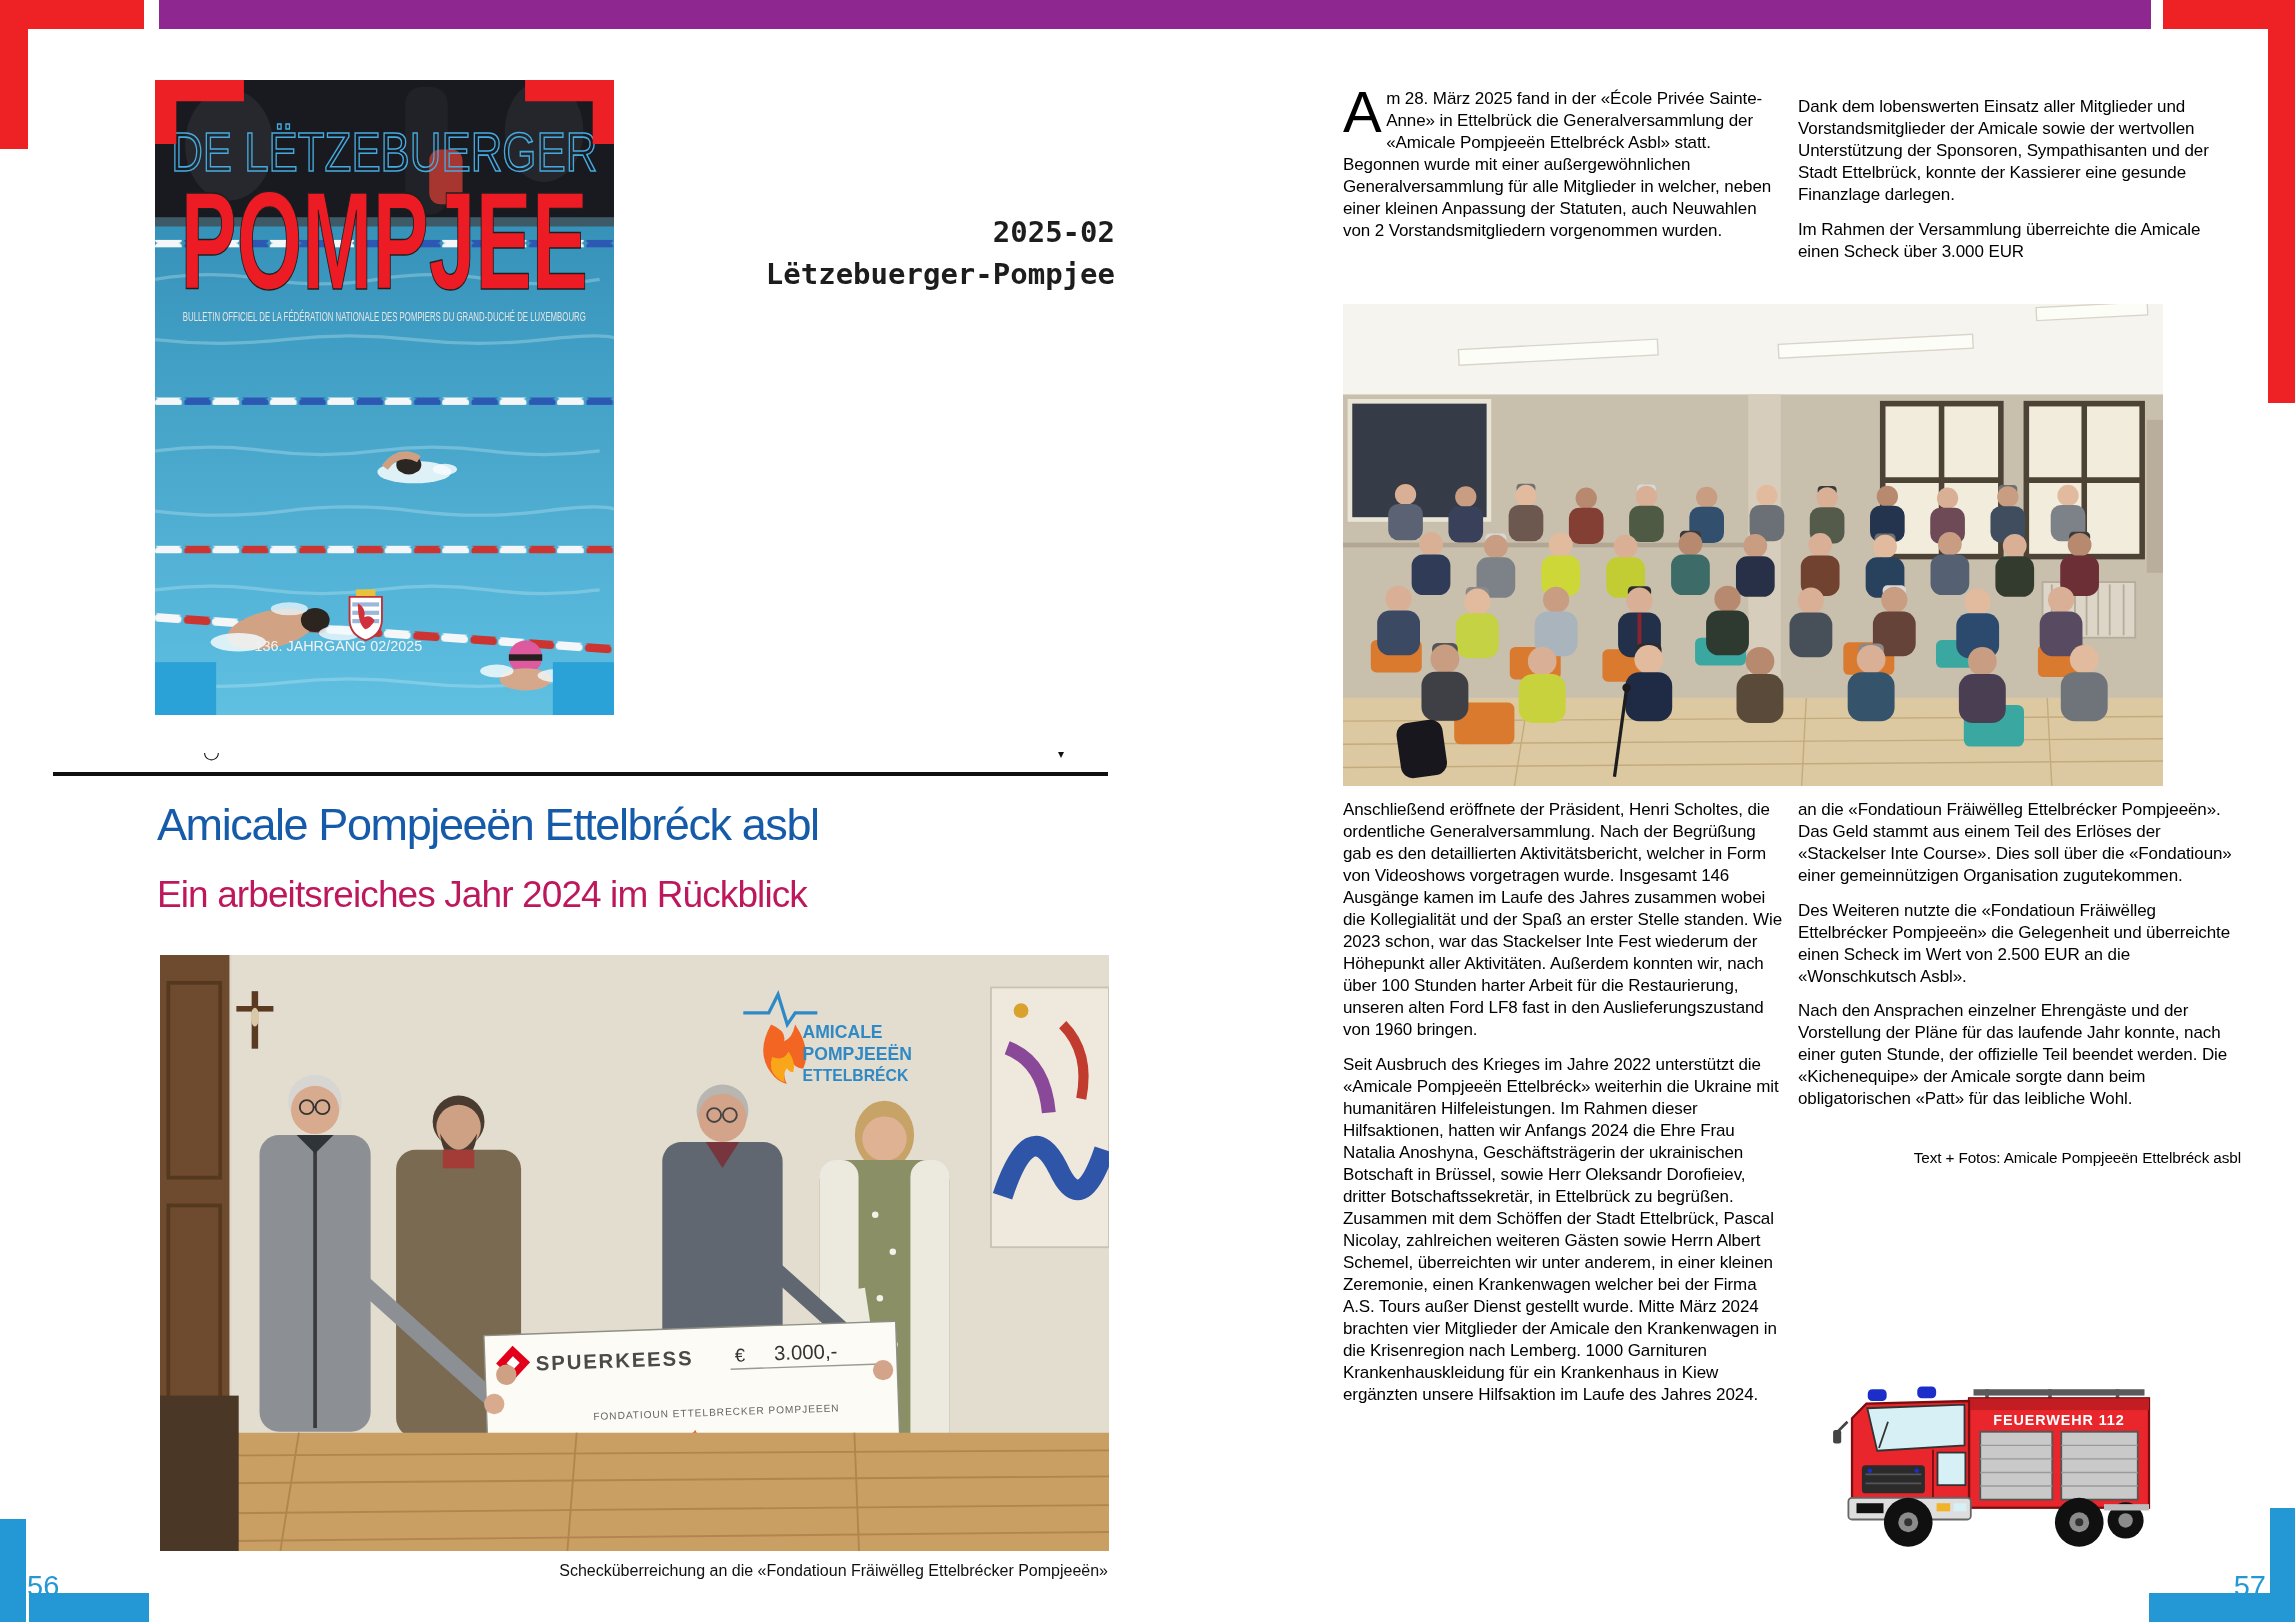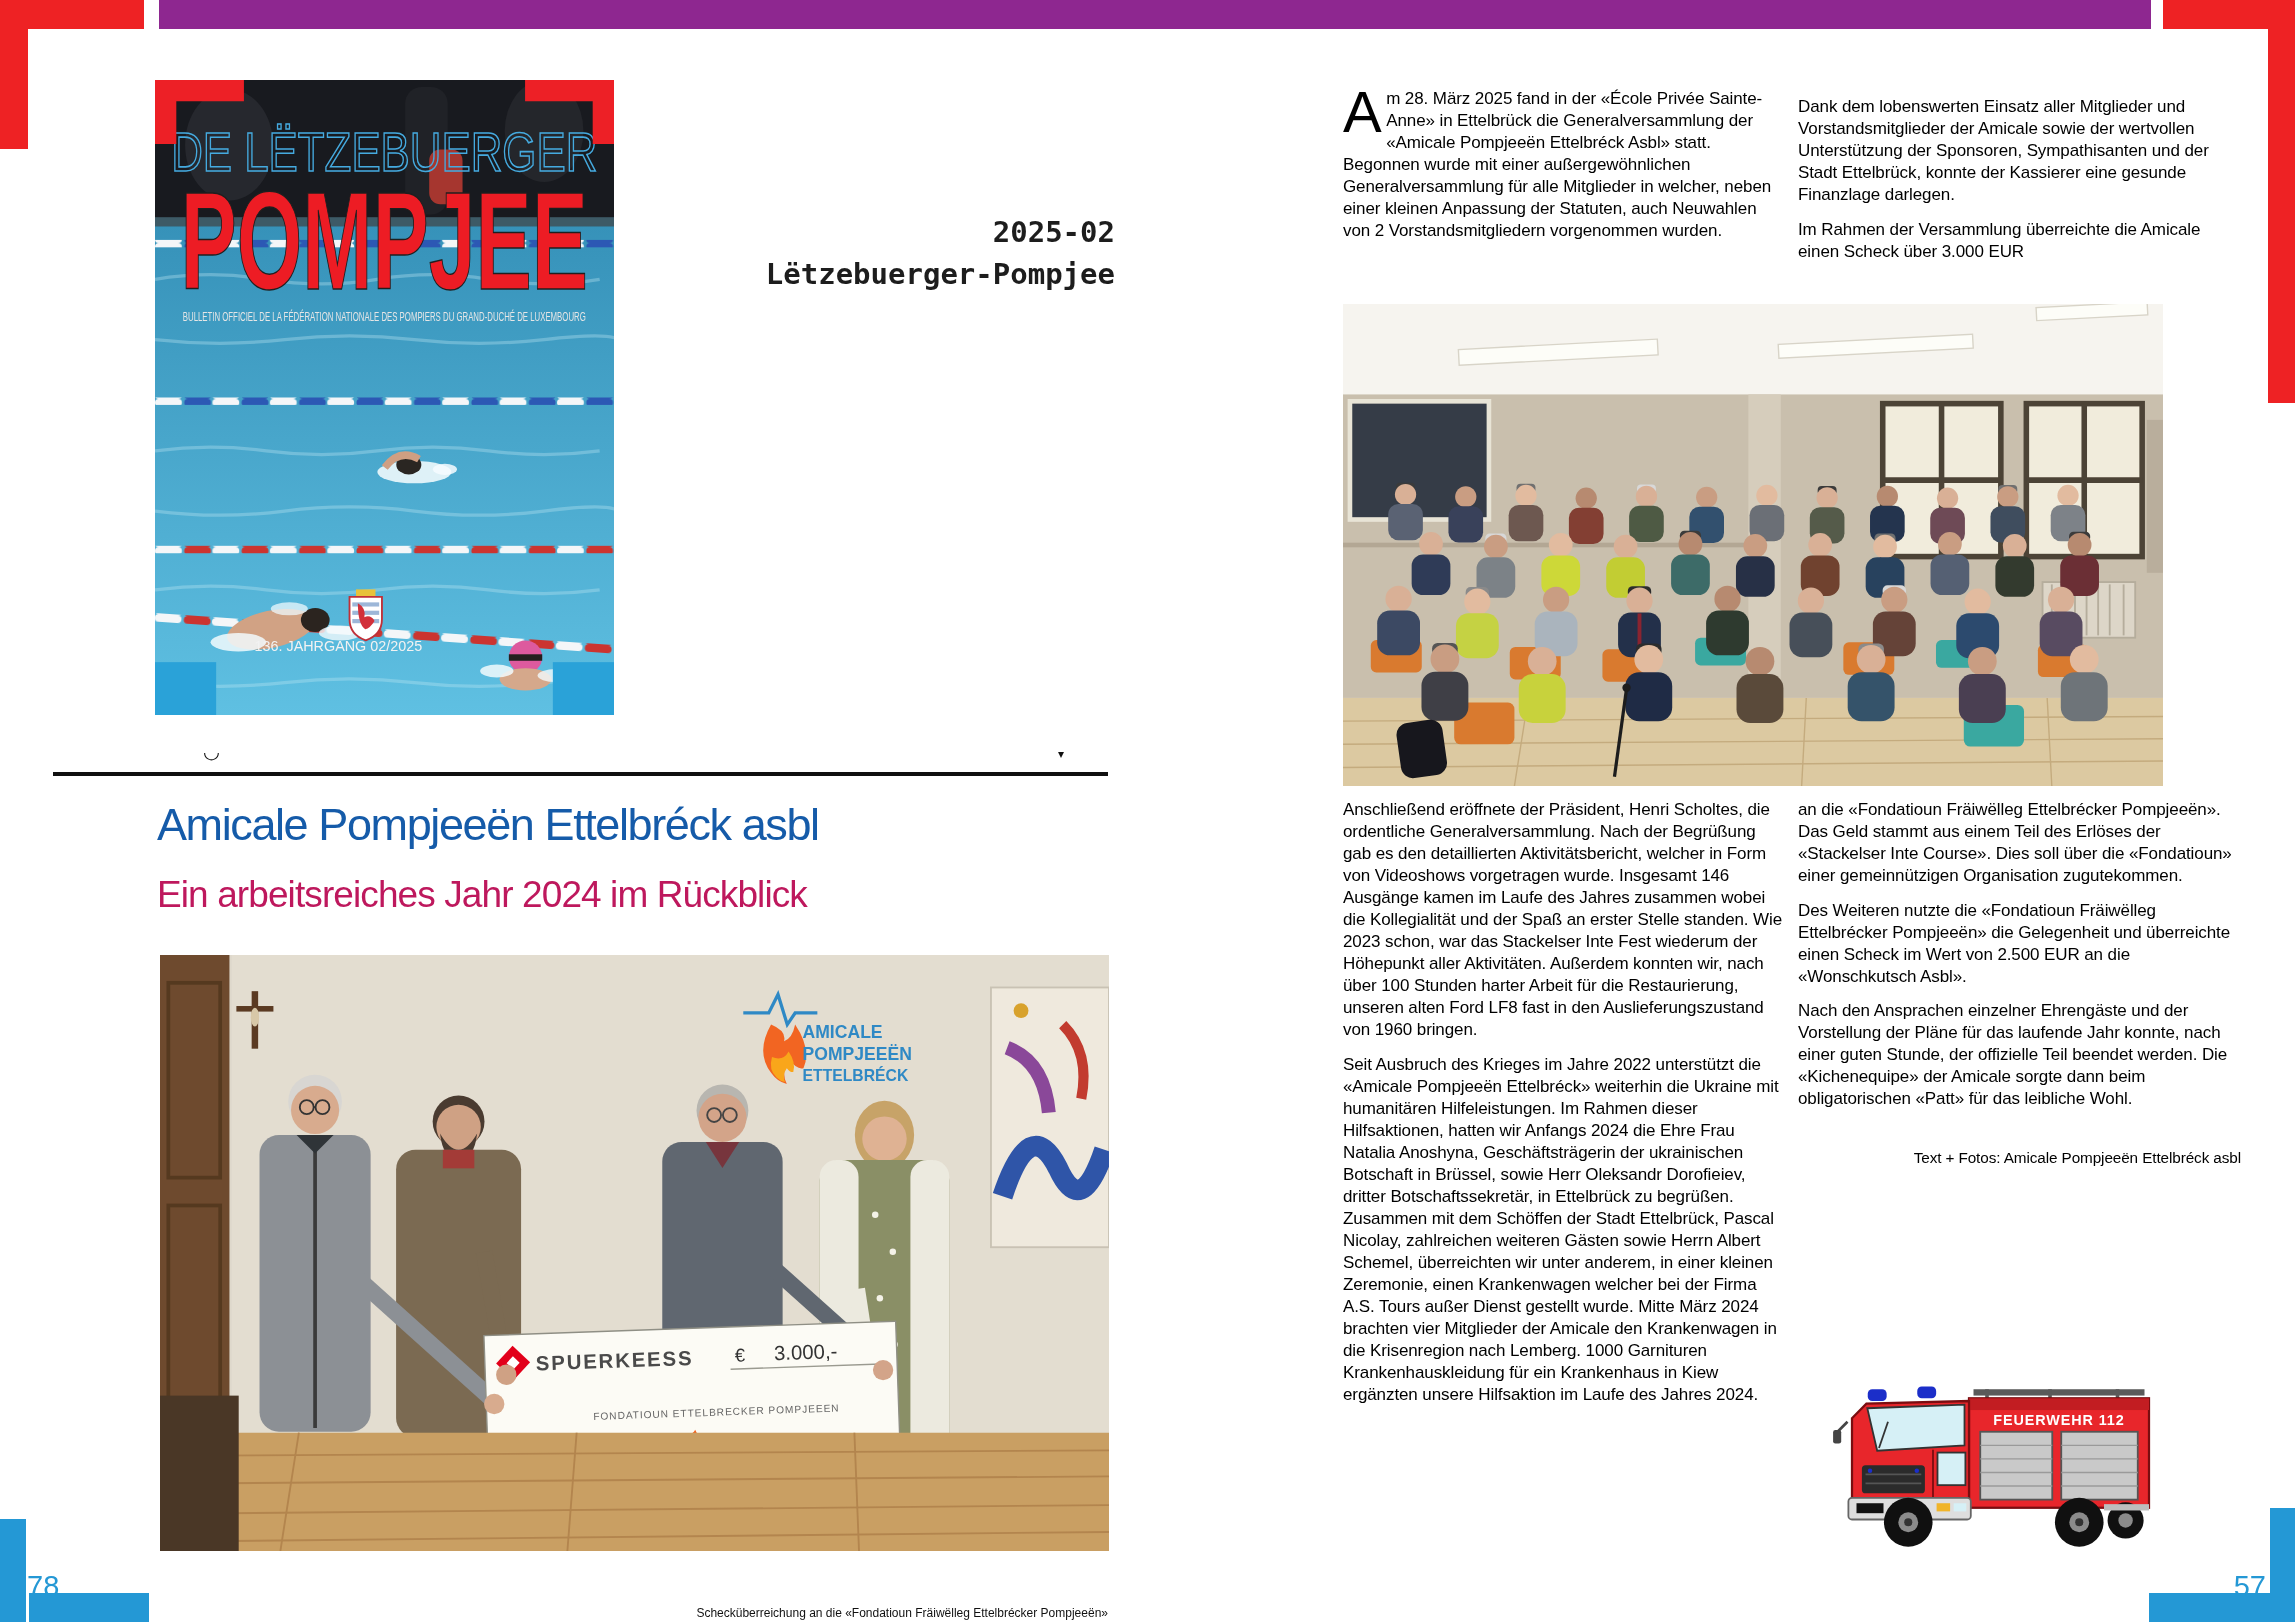--- a/index.html
+++ b/index.html
@@ -9,21 +9,21 @@
   
   .bar{position:absolute;}
   
   .col{position:absolute;width:443px;font-size:17px;line-height:22px;letter-spacing:-0.1px;color:#000;}
   .col p{margin:0 0 12.5px 0;}
   .dropcap{float:left;font-size:58px;line-height:43px;padding:1.9px 4.6px 0 0;font-weight:400;}
   .article-title{position:absolute;left:157px;top:799px;font-size:45px;letter-spacing:-1.4px;color:#155ba9;white-space:nowrap;}
   .article-subtitle{position:absolute;left:157px;top:874px;font-size:37px;letter-spacing:-0.9px;color:#be185d;white-space:nowrap;}
   .issue-label{position:absolute;left:671px;top:211px;width:444px;text-align:right;
                font-family:"DejaVu Sans Mono",monospace;font-weight:bold;font-size:29px;line-height:42px;color:#1d1d1d;}
-  .caption{position:absolute;left:416px;top:1562px;width:692px;text-align:right;font-size:12px;color:#111;margin-top:44px;}
+  .caption{position:absolute;left:416px;top:1562px;width:692px;text-align:right;font-size:16px;color:#111;}
   .credit{margin-top:37px;font-size:15.3px;text-align:right;}
   .pagenum{position:absolute;font-size:29px;color:#2498d5;}
   .stray{position:absolute;color:#101010;}
   .rule{position:absolute;left:53px;top:772px;width:1055px;height:4.2px;background:#101010;}
 </style>
 </head>
 <body>
 
 <div id="canvas">
 
@@ -31,21 +31,21 @@
   <div class="bar" style="left:0;top:0;width:144px;height:29px;background:#ee2224;"></div>
   <div class="bar" style="left:0;top:0;width:28px;height:149px;background:#ee2224;"></div>
   <div class="bar" style="left:2163px;top:0;width:132px;height:29px;background:#ee2224;"></div>
   <div class="bar" style="left:2268px;top:0;width:28px;height:403px;background:#ee2224;"></div>
 
   <div class="bar" style="left:0;top:1519px;width:26px;height:104px;background:#2498d5;"></div>
   <div class="bar" style="left:29px;top:1593px;width:120px;height:30px;background:#2498d5;"></div>
   <div class="bar" style="left:2149px;top:1593px;width:146px;height:30px;background:#2498d5;"></div>
   <div class="bar" style="left:2270px;top:1508px;width:26px;height:115px;background:#2498d5;"></div>
 
-  <div class="pagenum" style="left:27px;top:1570px;">78</div>
+  <div class="pagenum" style="left:27px;top:1570px;">56</div>
   <div class="pagenum" style="left:2208px;top:1570px;width:58px;text-align:right;">57</div>
 
   <svg class="abs" style="left:155px;top:80px;" width="459" height="635" viewBox="0 0 991 1370" preserveAspectRatio="none">
     <defs>
       <linearGradient id="wg" x1="0" y1="0" x2="0" y2="1">
         <stop offset="0" stop-color="#2a84ad"></stop>
           <stop offset="1" stop-color="#5fc0e2"></stop>
       </linearGradient>
       <pattern id="patWB" width="124" height="16" patternUnits="userSpaceOnUse">
         <rect width="58" height="16" rx="8" fill="#f4f6f8"></rect>

